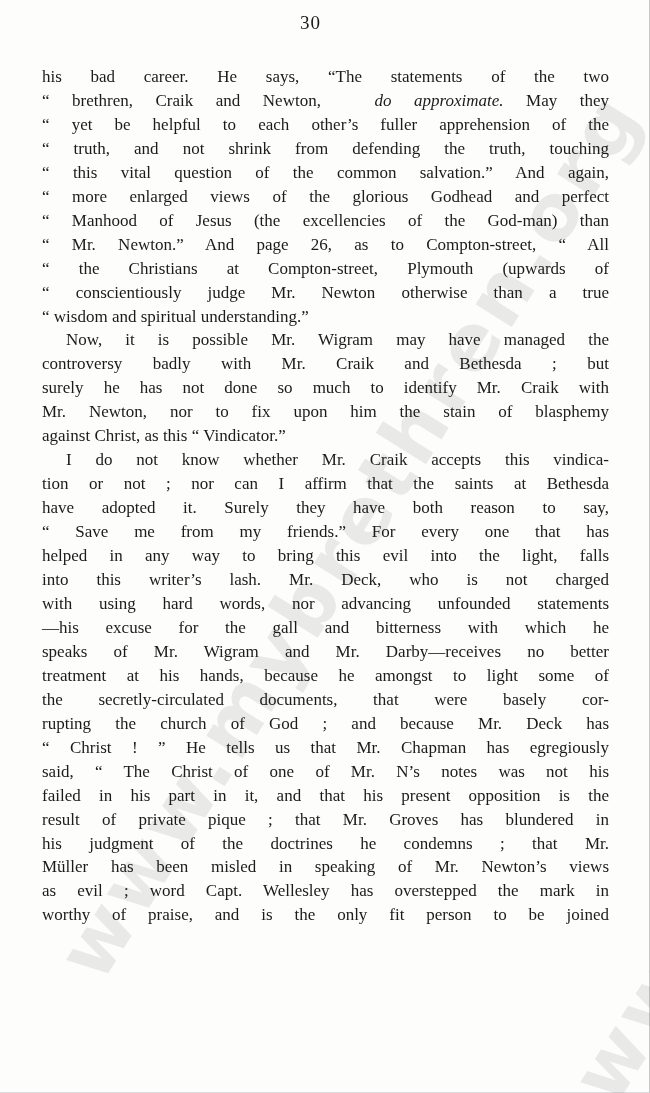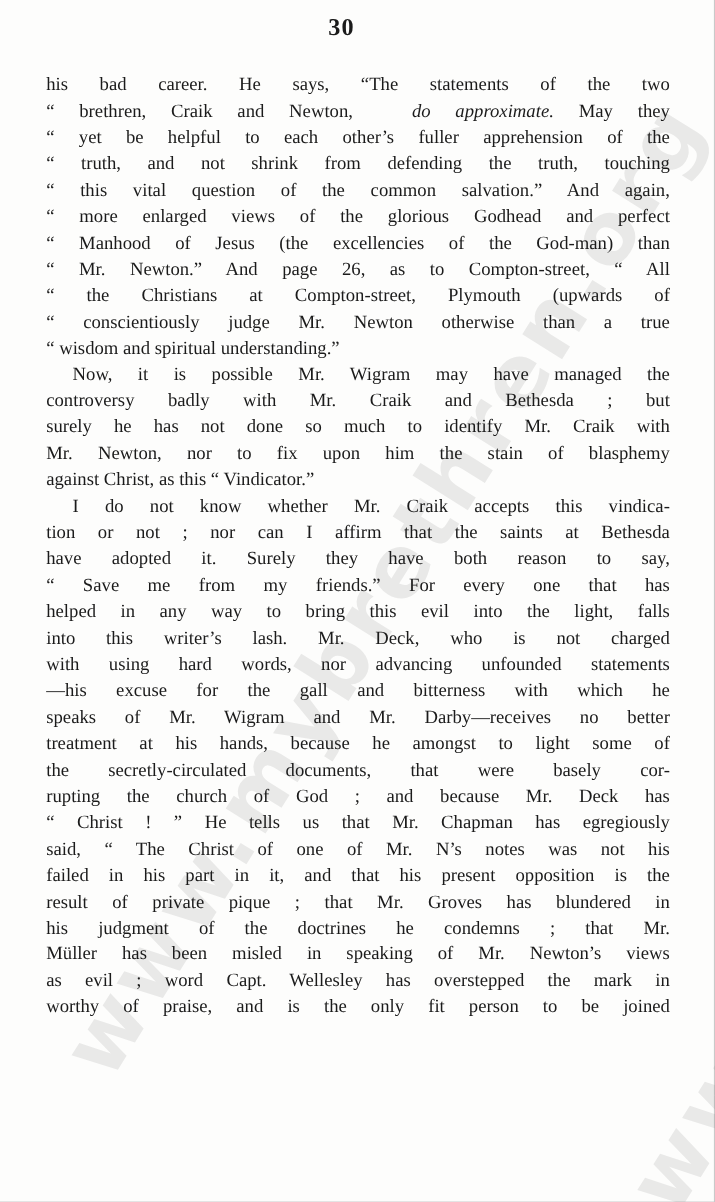--- a/index.html
+++ b/index.html
@@ -45,22 +45,22 @@
     color: rgba(115, 115, 115, 0.14);
     z-index: 0;
     pointer-events: none;
   }
   .page-number {
     position: absolute;
     top: 12px;
     left: 0;
     width: 621px;
     text-align: center;
-    font-weight: bold;
-    font-size: 22px;
+    font-weight: normal;
+    font-size: 19px;
     letter-spacing: 1px;
     z-index: 1;
   }
   .text-block {
     position: absolute;
     left: 42px;
     top: 65px;
     width: 567px;
     font-size: 17px;
     line-height: 23.95px;

